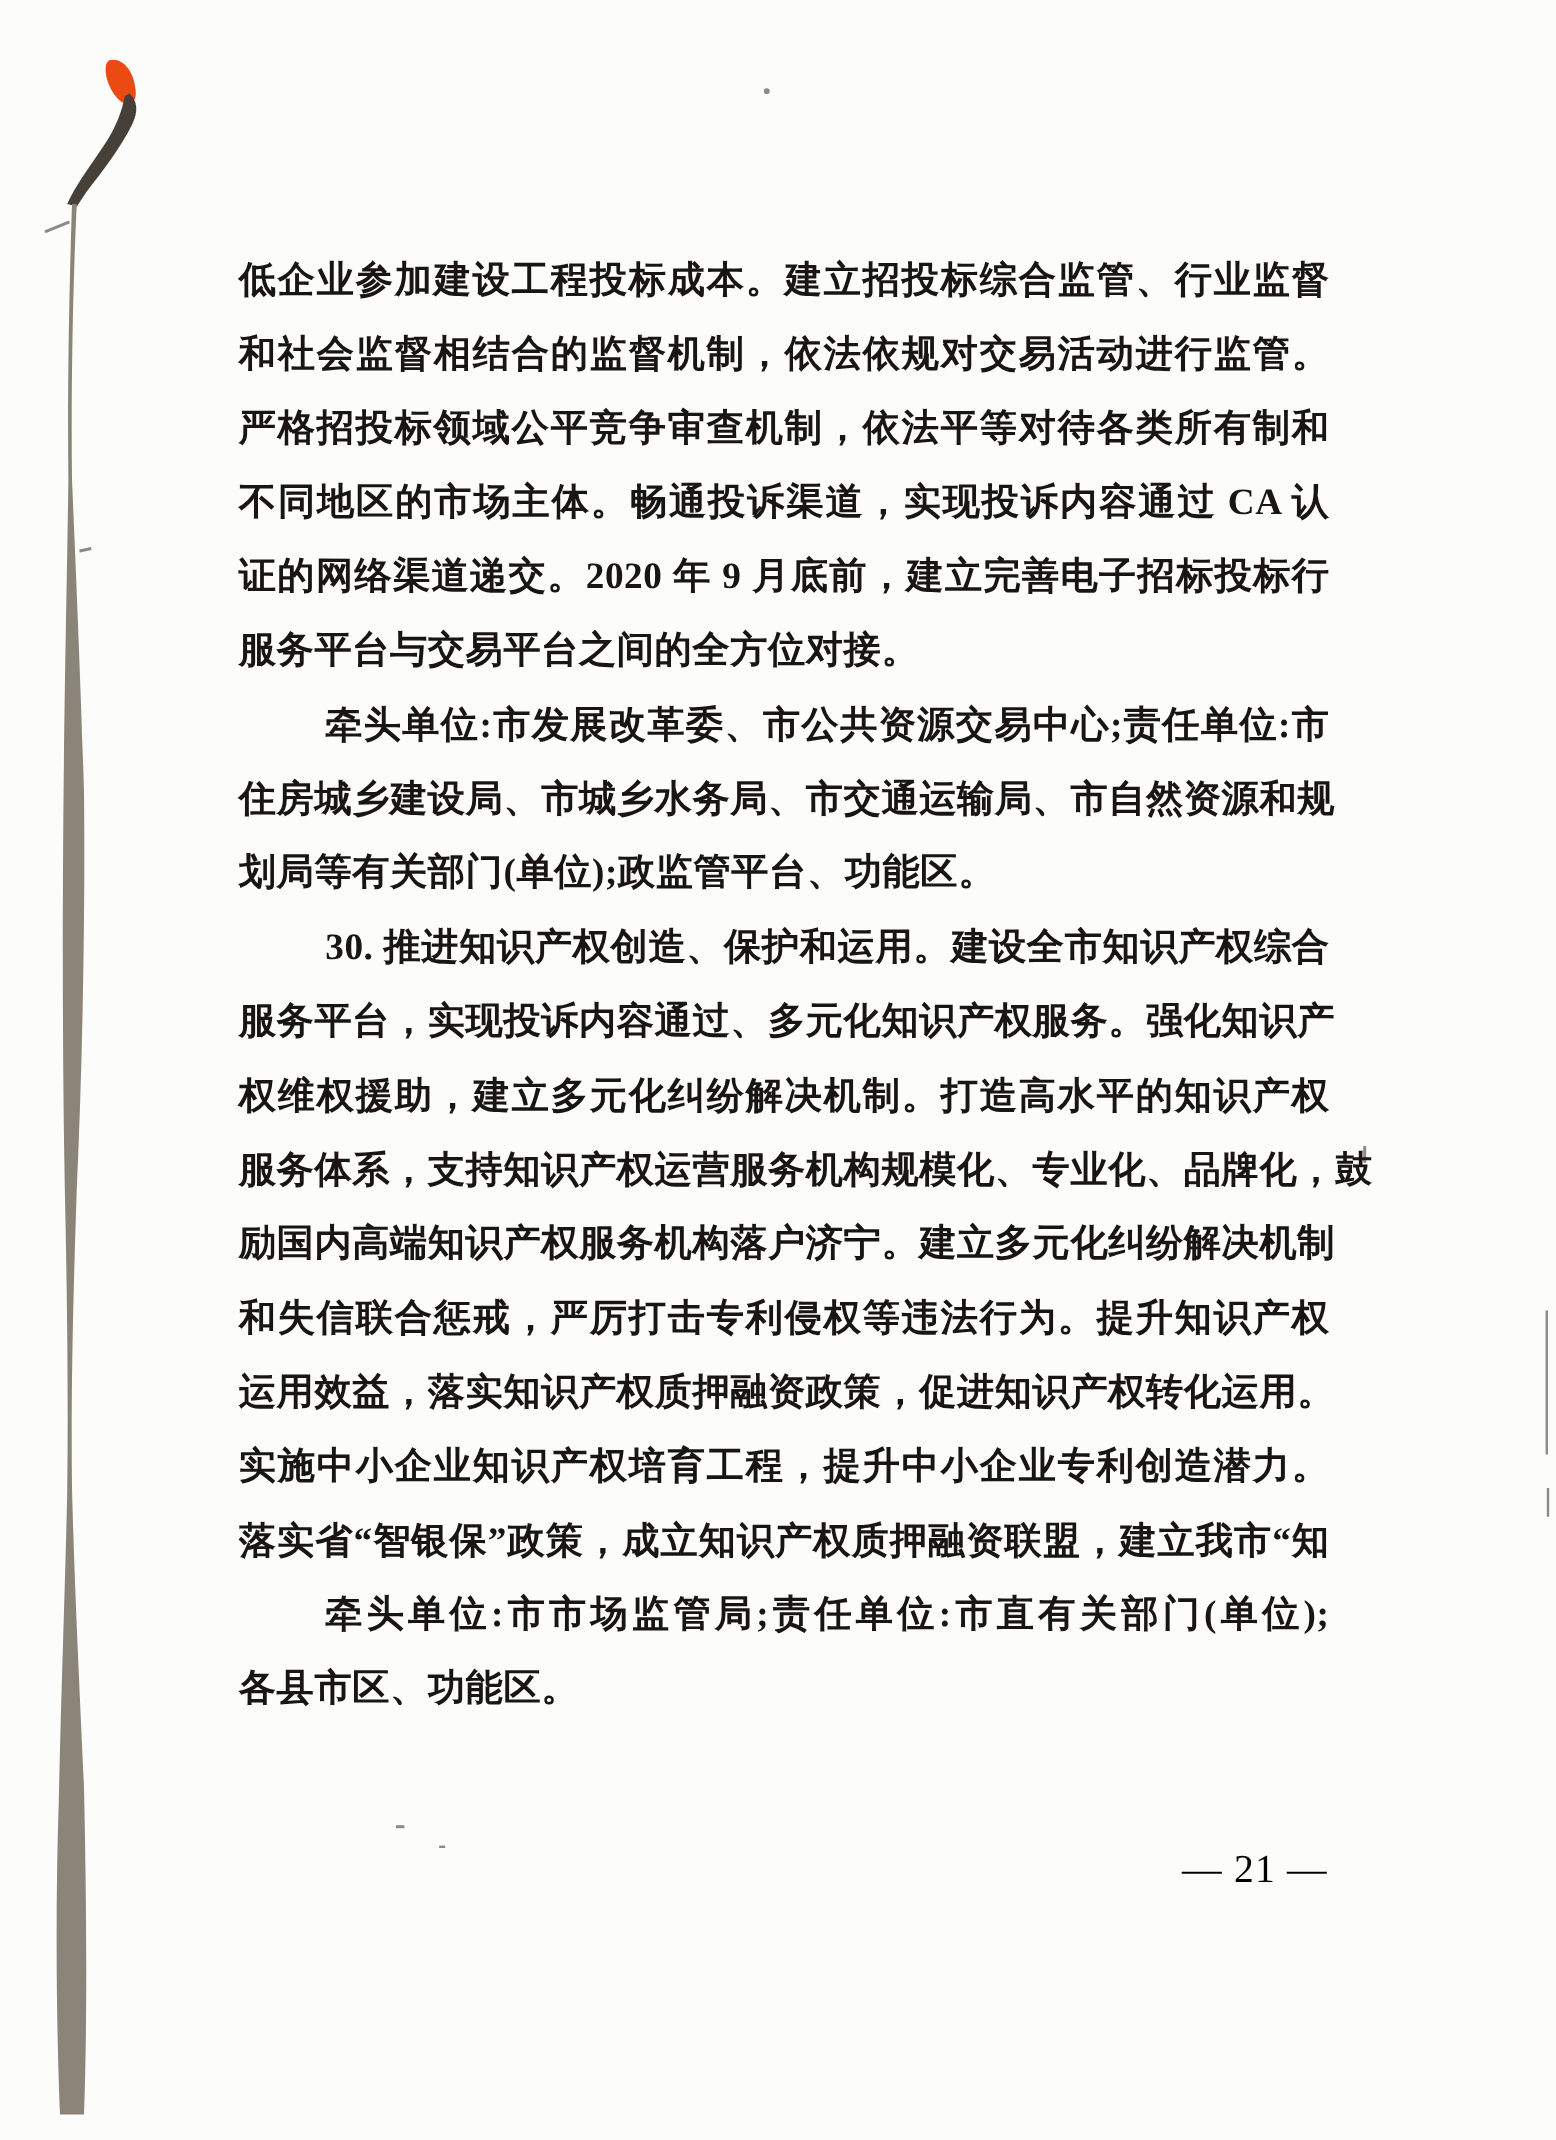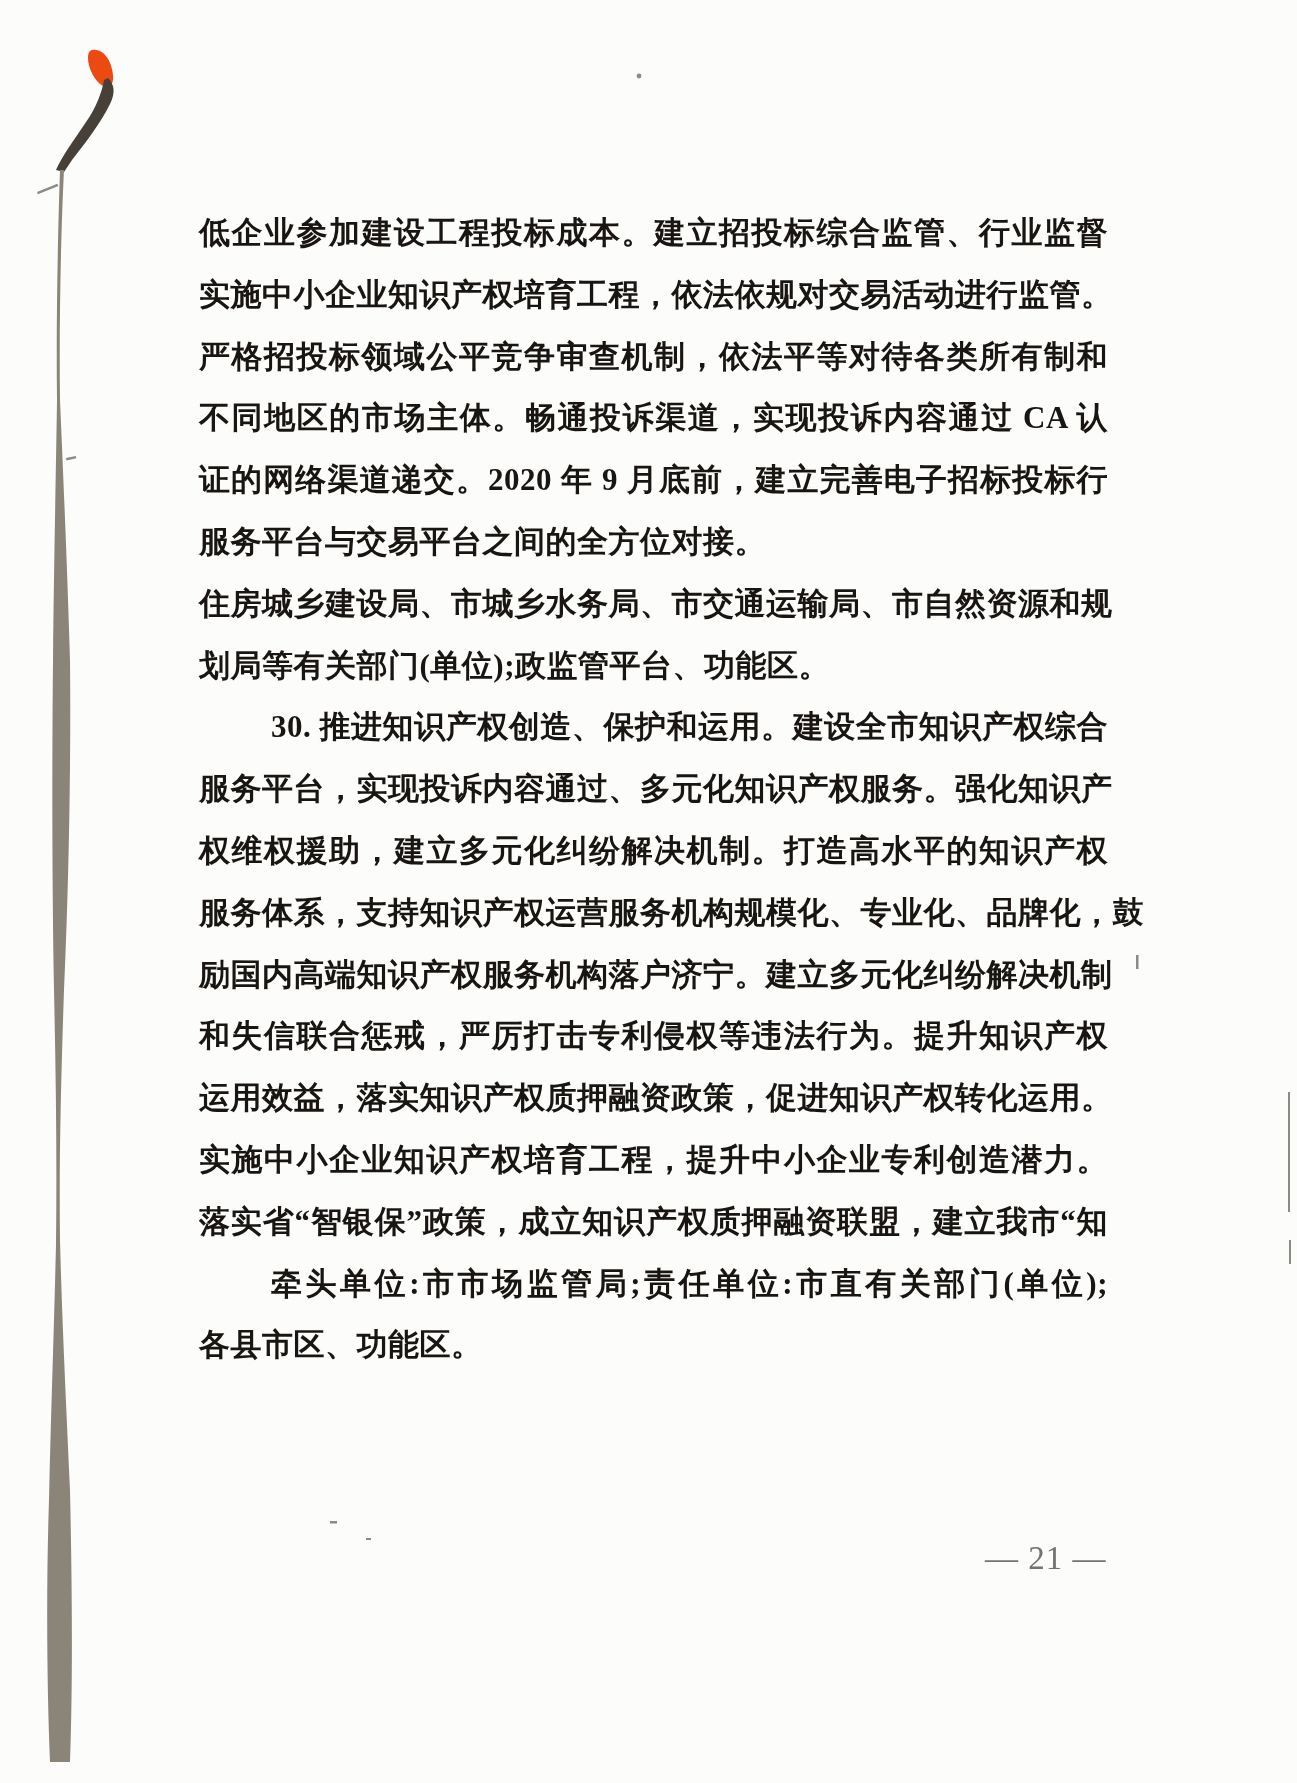--- a/index.html
+++ b/index.html
@@ -41,21 +41,21 @@
     margin-left:29px;
   }
   .line.short{text-align:center;text-align-last:left;}
   .line.indent{padding-left:72px;}
   .line.em{font-weight:800;}
   .page-number{
     position:absolute;
     left:985px;top:1540px;
     width:130px;
     font-size:33px;
-    color:#737373;
+    color:#000000;
     letter-spacing:1px;
     white-space:nowrap;
     font-weight:400;
   }
 </style>
 </head>
 <body>
 
 <div class="page">
 
@@ -86,25 +86,26 @@
     <circle class="speck" cx="639" cy="76" r="2.4" fill="#44403a"></circle>
     <rect class="speck" x="330" y="1521" width="7" height="2.5"></rect>
     <rect class="speck" x="366" y="1538" width="5" height="2"></rect>
     <rect class="speck" x="1288" y="1092" width="2" height="120" fill="#b5b0a8"></rect>
     <rect class="speck" x="1289" y="1240" width="2" height="24" fill="#b5b0a8"></rect>
     <rect class="speck" x="1136" y="955" width="2.5" height="14" fill="#9a958d"></rect>
   </svg>
 
   <div class="text-block">
       <div class="line">低企业参加建设工程投标成本。建立招投标综合监管、行业监督</div>
-      <div class="line">实施中小企业知识产权培育工程，依法依规对交易活动进行监管。</div>
+      <div class="line">和社会监督相结合的监督机制，依法依规对交易活动进行监管。</div>
       <div class="line">严格招投标领域公平竞争审查机制，依法平等对待各类所有制和</div>
       <div class="line">不同地区的市场主体。畅通投诉渠道，实现投诉内容通过 CA 认</div>
       <div class="line">证的网络渠道递交。2020 年 9 月底前，建立完善电子招标投标行</div>
       <div class="line short">服务平台与交易平台之间的全方位对接。</div>
+      <div class="line indent em">牵头单位:市发展改革委、市公共资源交易中心;责任单位:市</div>
       <div class="line em">住房城乡建设局、市城乡水务局、市交通运输局、市自然资源和规</div>
       <div class="line short em">划局等有关部门(单位);政监管平台、功能区。</div>
       <div class="line indent">30. 推进知识产权创造、保护和运用。建设全市知识产权综合</div>
       <div class="line">服务平台，实现投诉内容通过、多元化知识产权服务。强化知识产</div>
       <div class="line">权维权援助，建立多元化纠纷解决机制。打造高水平的知识产权</div>
       <div class="line">服务体系，支持知识产权运营服务机构规模化、专业化、品牌化，鼓</div>
       <div class="line">励国内高端知识产权服务机构落户济宁。建立多元化纠纷解决机制</div>
       <div class="line">和失信联合惩戒，严厉打击专利侵权等违法行为。提升知识产权</div>
       <div class="line">运用效益，落实知识产权质押融资政策，促进知识产权转化运用。</div>
       <div class="line">实施中小企业知识产权培育工程，提升中小企业专利创造潜力。</div>

